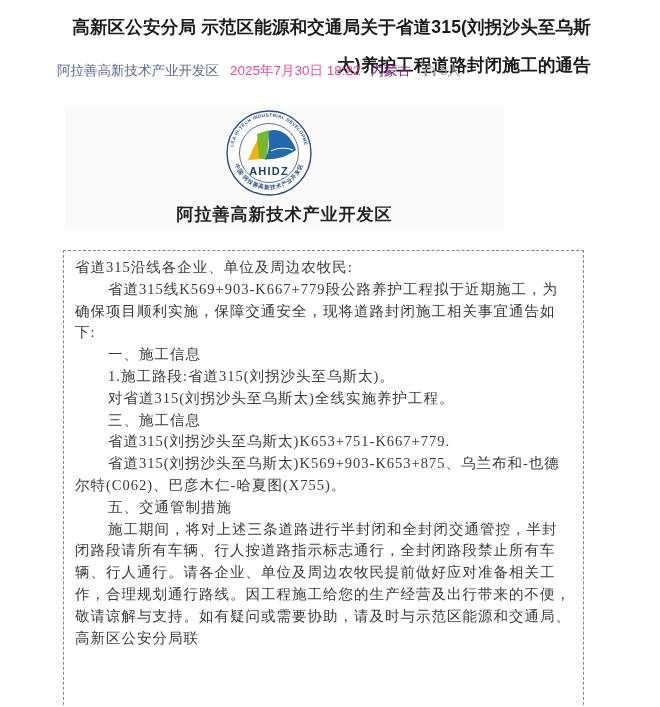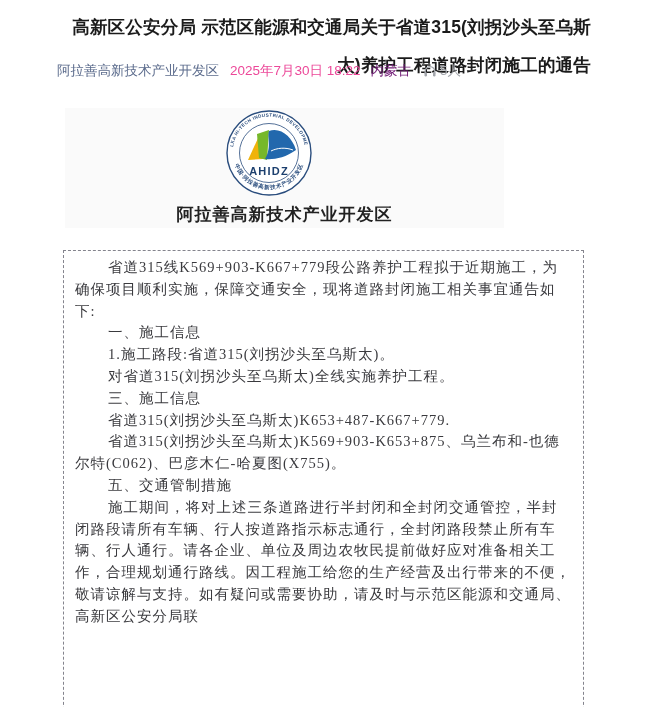--- a/index.html
+++ b/index.html
@@ -128,22 +128,23 @@
     <polygon points="-21,7 -10,-17 -6,6" fill="#f0b30a"></polygon>
     <polygon points="-12,-19 0,-23 -2,7 -10,5" fill="#76b82a"></polygon>
     <path d="M 0,-22 C 12,-26 23,-16 27,-3 C 16,5 4,7 -4,6 C 3,-5 -2,-16 0,-22 Z" fill="#2268ad"></path>
     <path d="M 2,-2 C 8,-5 16,-6 24,-3" fill="none" stroke="#ffffff" stroke-width="1"></path>
     <text x="0" y="22" font-size="11" font-weight="bold" fill="#1c3f6e" text-anchor="middle" letter-spacing="1.2" font-family="Liberation Sans, sans-serif">AHIDZ</text>
   </svg>
   <p class="logo-caption">阿拉善高新技术产业开发区</p>
 </div>
 
 <div class="notice-box" id="notice-body">
+    <p class="notice-line">省道315沿线各企业、单位及周边农牧民:</p>
     <p class="notice-line indent">省道315线K569+903-K667+779段公路养护工程拟于近期施工，为确保项目顺利实施，保障交通安全，现将道路封闭施工相关事宜通告如下:</p>
     <p class="notice-line indent">一、施工信息</p>
     <p class="notice-line indent">1.施工路段:省道315(刘拐沙头至乌斯太)。</p>
     <p class="notice-line indent">对省道315(刘拐沙头至乌斯太)全线实施养护工程。</p>
     <p class="notice-line indent">三、施工信息</p>
-    <p class="notice-line indent">省道315(刘拐沙头至乌斯太)K653+487-K667+779.</p>
+    <p class="notice-line indent">省道315(刘拐沙头至乌斯太)K653+751-K667+779.</p>
     <p class="notice-line indent">省道315(刘拐沙头至乌斯太)K569+903-K653+875、乌兰布和-也德尔特(C062)、巴彦木仁-哈夏图(X755)。</p>
     <p class="notice-line indent">五、交通管制措施</p>
     <p class="notice-line indent">施工期间，将对上述三条道路进行半封闭和全封闭交通管控，半封闭路段请所有车辆、行人按道路指示标志通行，全封闭路段禁止所有车辆、行人通行。请各企业、单位及周边农牧民提前做好应对准备相关工作，合理规划通行路线。因工程施工给您的生产经营及出行带来的不便，敬请谅解与支持。如有疑问或需要协助，请及时与示范区能源和交通局、高新区公安分局联</p>
   </div>
 
 </body></html>

